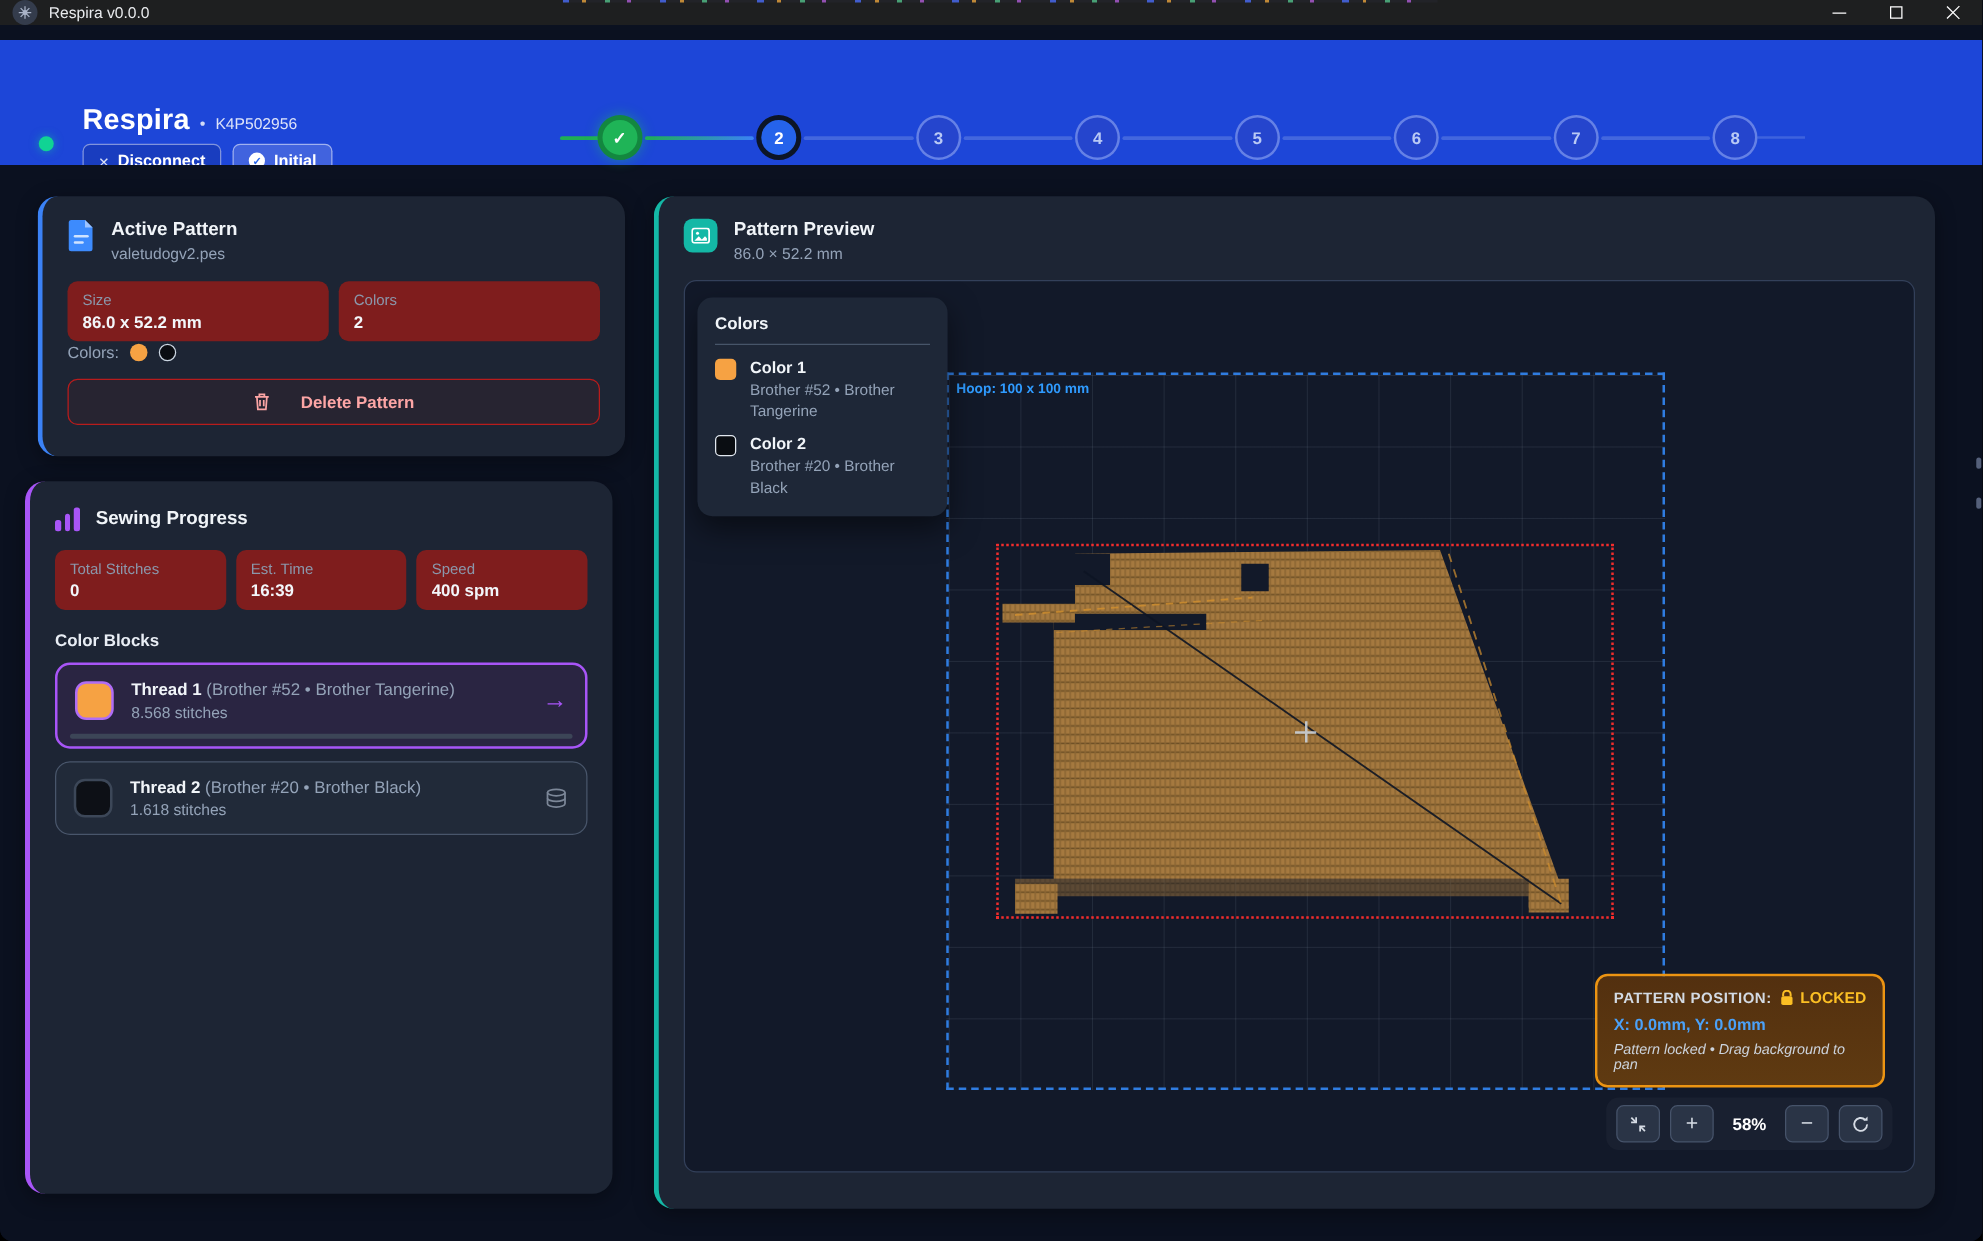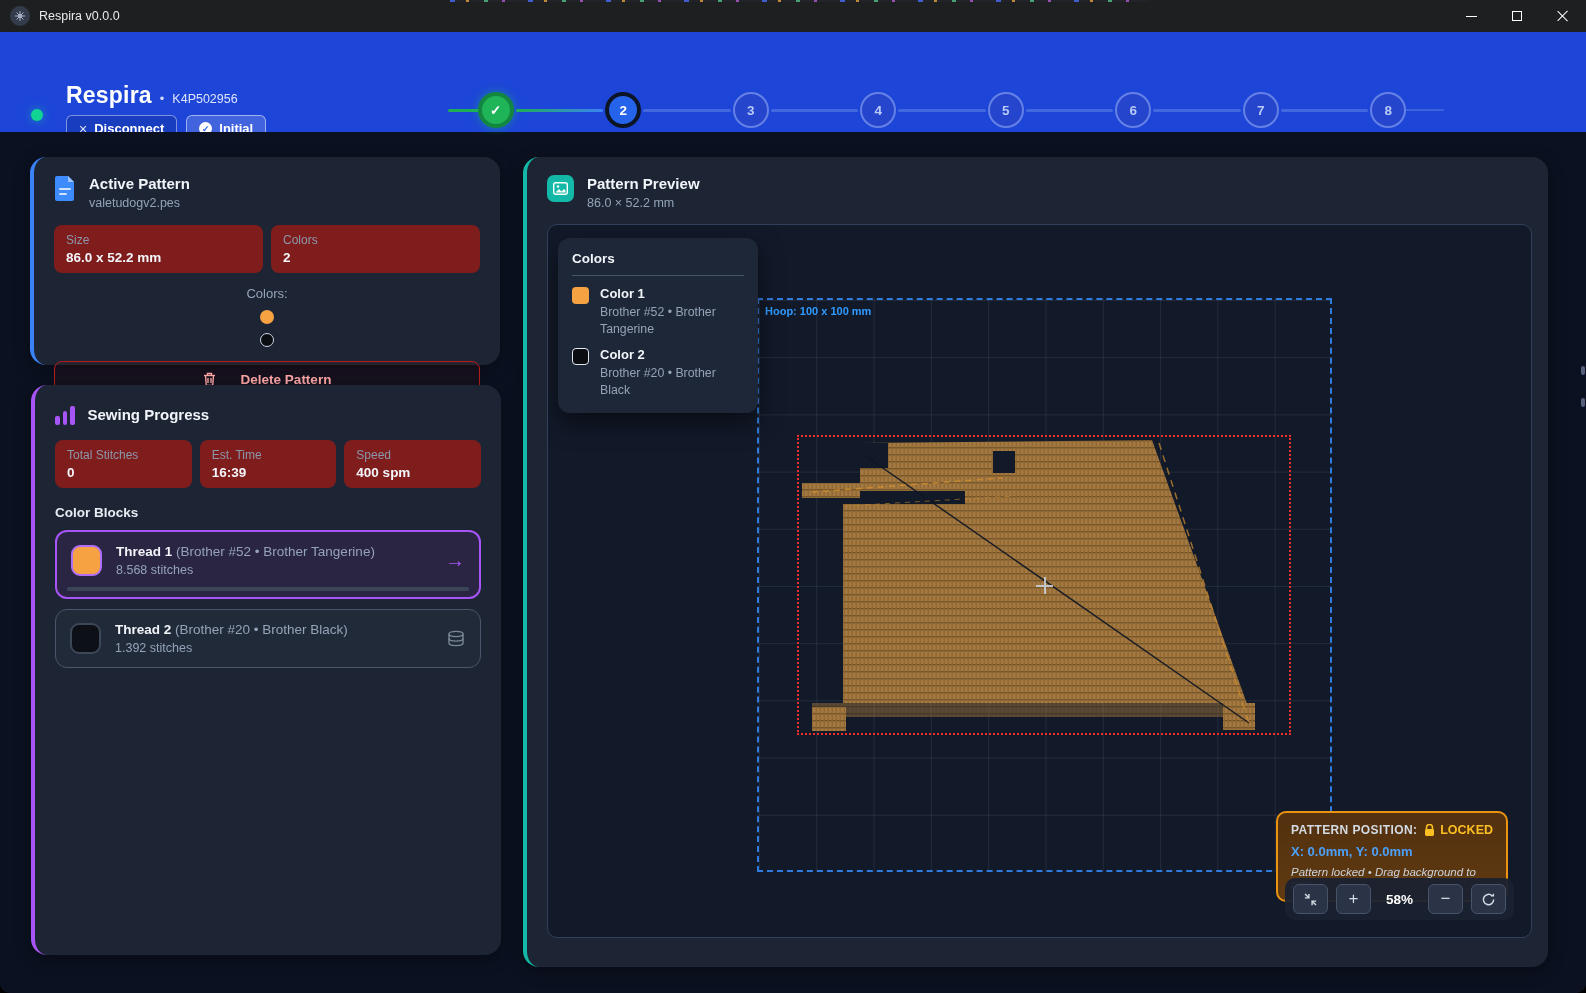--- a/index.html
+++ b/index.html
@@ -1,21 +1,21 @@
 <!DOCTYPE html>
 <html><head>
 <meta charset="utf-8">
 <style>
   * { margin:0; padding:0; box-sizing:border-box; }
   html,body { background:#000; }
   body { font-family:"Liberation Sans", sans-serif; }
   .window { position:relative; width:1586px; height:993px; background:#0b1120; overflow:hidden; border-radius:0 0 10px 10px; }
 
   
-  .titlebar { position:absolute; top:0; left:0; right:0; height:32px; background:#1e1f20; display:flex; align-items:center; }
+  .titlebar { position:absolute; top:0; left:0; right:0; height:20px; background:#1e1f20; display:flex; align-items:center; }
   .bg-sliver { position:absolute; top:0; left:450px; width:700px; height:2px; opacity:.8;
     background:repeating-linear-gradient(90deg,#4a6cf7 0 5px,#23242a 5px 16px,#e8a33d 16px 19px,#23242a 19px 34px,#53c08a 34px 38px,#23242a 38px 52px,#b05cd6 52px 55px,#23242a 55px 78px); }
   .app-badge { width:20px; height:20px; border-radius:50%; background:#343c4c; margin-left:10px; display:flex; align-items:center; justify-content:center; }
   .titlebar-title { color:#e8eaed; font-size:12.5px; margin-left:9px; }
   .win-controls { margin-left:auto; display:flex; height:100%; }
   .win-btn { width:46px; height:100%; display:flex; align-items:center; justify-content:center; }
   .glyph-min { width:11px; height:1px; background:#fff; }
   .glyph-max { width:10px; height:10px; border:1px solid #fff; }
   .glyph-close { position:relative; width:12px; height:12px; }
   .glyph-close::before,.glyph-close::after { content:''; position:absolute; left:5px; top:-1px; width:1.4px; height:14px; background:#fff; }
@@ -56,29 +56,29 @@
   .card { position:absolute; background:#1d2534; border-radius:16px; box-shadow:0 4px 16px rgba(0,0,0,.35); }
   .card.blue   { border-left:4px solid #3b82f6; }
   .card.purple { border-left:4px solid #a855f7; }
   .card.teal   { border-left:4px solid #14b8a6; }
   .card-pad { padding:18px 20px; }
   .card-head { display:flex; gap:13px; align-items:flex-start; }
   .card-title { font-size:15px; font-weight:bold; color:#f1f5f9; }
   .card-sub { font-size:12.5px; color:#94a3b8; margin-top:4px; }
 
   .active-card { top:25px; left:30px; width:470px; height:208px; }
-  .sewing-card { top:253px; left:31px; width:470px; height:570px; }
+  .sewing-card { top:253px; left:20px; width:470px; height:570px; }
   .preview-card{ top:25px; left:523px; width:1025px; height:810px; }
 
   .stats-row { display:flex; gap:8px; margin-top:15px; }
   .stat-box { flex:1; background:#7f1d1d; border-radius:8px; padding:8px 12px; }
   .stat-label { font-size:12px; color:#8b97ab; }
   .stat-value { font-size:13.5px; font-weight:bold; color:#f3f6fa; margin-top:3px; }
 
-  .colors-row { display:flex; align-items:center; gap:9px; margin-top:13px;flex-direction:column; }
+  .colors-row { display:flex; align-items:center; gap:9px; margin-top:1px; }
   .colors-label { font-size:13px; color:#94a3b8; }
   .dot { width:14px; height:14px; border-radius:50%; }
   .dot.black { border:1.5px solid #cbd5e1; }
 
   .delete-btn { margin-top:14px; height:37px; width:100%; border-radius:8px; border:1px solid #b91c1c; background:rgba(127,29,29,.10); color:#fca5a5; font-size:13.5px; font-weight:bold; display:flex; align-items:center; justify-content:center; gap:25px; cursor:pointer; }
 
   .bars-icon { display:flex; align-items:flex-end; gap:3px; height:20px; margin-top:2px; }
   .bars-icon span { width:4.5px; border-radius:2px; background:#a855f7; }
   .bars-icon .b1{height:9px;} .bars-icon .b2{height:14px;} .bars-icon .b3{height:19px;}
 
@@ -117,21 +117,21 @@
   .hoop { position:absolute; left:209px; top:73px; width:575px; height:574px; border:2px dashed #2f7ce0;
     background-image:linear-gradient(rgba(148,163,184,.13) 1px, transparent 1px),linear-gradient(90deg, rgba(148,163,184,.13) 1px, transparent 1px);
     background-size:57.3px 57.2px; }
   .hoop-label { position:absolute; left:6px; top:5px; font-size:11px; font-weight:bold; color:#2f9bff; }
   .pattern-bounds { position:absolute; left:249px; top:210px; width:494px; height:300px; border:2px dotted #f22c2c; }
   .pattern-bounds svg { position:absolute; left:-2px; top:-2px; }
   .cross { position:absolute; left:488px; top:352px; width:17px; height:17px; opacity:.85; }
   .cross::before { content:''; position:absolute; left:0; top:8px; width:17px; height:1.5px; background:#cbd5e1; }
   .cross::after { content:''; position:absolute; left:8px; top:0; width:1.5px; height:17px; background:#cbd5e1; }
 
-  .pos-overlay { position:absolute; left:728px; top:554px; width:232px; background:linear-gradient(180deg,#53300f,#5f3a11); border:2px solid #ec9412; border-radius:10px; padding:10px 13px; z-index:6;margin-top:32px; }
+  .pos-overlay { position:absolute; left:728px; top:554px; width:232px; background:linear-gradient(180deg,#53300f,#5f3a11); border:2px solid #ec9412; border-radius:10px; padding:10px 13px; z-index:6; }
   .pos-row1 { display:flex; justify-content:space-between; align-items:center; }
   .pos-label { font-size:12px; font-weight:bold; letter-spacing:.4px; color:#d3dae3; }
   .locked-badge { display:flex; align-items:center; gap:5px; font-size:12.5px; font-weight:bold; color:#fbbf24; cursor:pointer; }
   .pos-coords { margin-top:7px; font-size:13px; font-weight:bold; color:#4ba1f8; }
   .pos-hint { margin-top:7px; font-size:11.5px; font-style:italic; color:#ccd3dc; }
 
   .zoom-bar { position:absolute; left:737px; top:653px; height:42px; background:rgba(26,33,48,.95); border-radius:10px; padding:6px 8px; display:flex; gap:8px; align-items:center; z-index:6; }
   .zbtn { width:35px; height:30px; background:#2a3446; border:1px solid #46536a; border-radius:6px; color:#d5dbe4; display:flex; align-items:center; justify-content:center; font-size:17px; cursor:pointer; }
   .zoom-pct { color:#fff; font-size:13.5px; font-weight:bold; margin:0 7px; }
 
@@ -306,21 +306,21 @@
         <div class="thread-track"></div>
       </div>
 
       <div class="thread t2">
         <span class="swatch" style="background-color: rgb(13, 16, 22);"></span>
         <div>
           <div class="thread-name">
             <b>Thread 2</b>
             <span class="detail">(Brother #20 • Brother Black)</span>
           </div>
-          <div class="thread-stitches">1.392 stitches</div>
+          <div class="thread-stitches">1.618 stitches</div>
         </div>
         <svg class="layers-icon" width="20" height="18" viewBox="0 0 20 18">
             <g fill="none" stroke="#7c8798" stroke-width="1.4">
               <ellipse cx="10" cy="4" rx="7" ry="2.6"></ellipse>
               <path d="M3 4v4.5c0 1.45 3.1 2.6 7 2.6s7-1.15 7-2.6V4"></path>
               <path d="M3 8.5V13c0 1.45 3.1 2.6 7 2.6s7-1.15 7-2.6V8.5"></path>
             </g>
           </svg>
       </div>
     </div>

